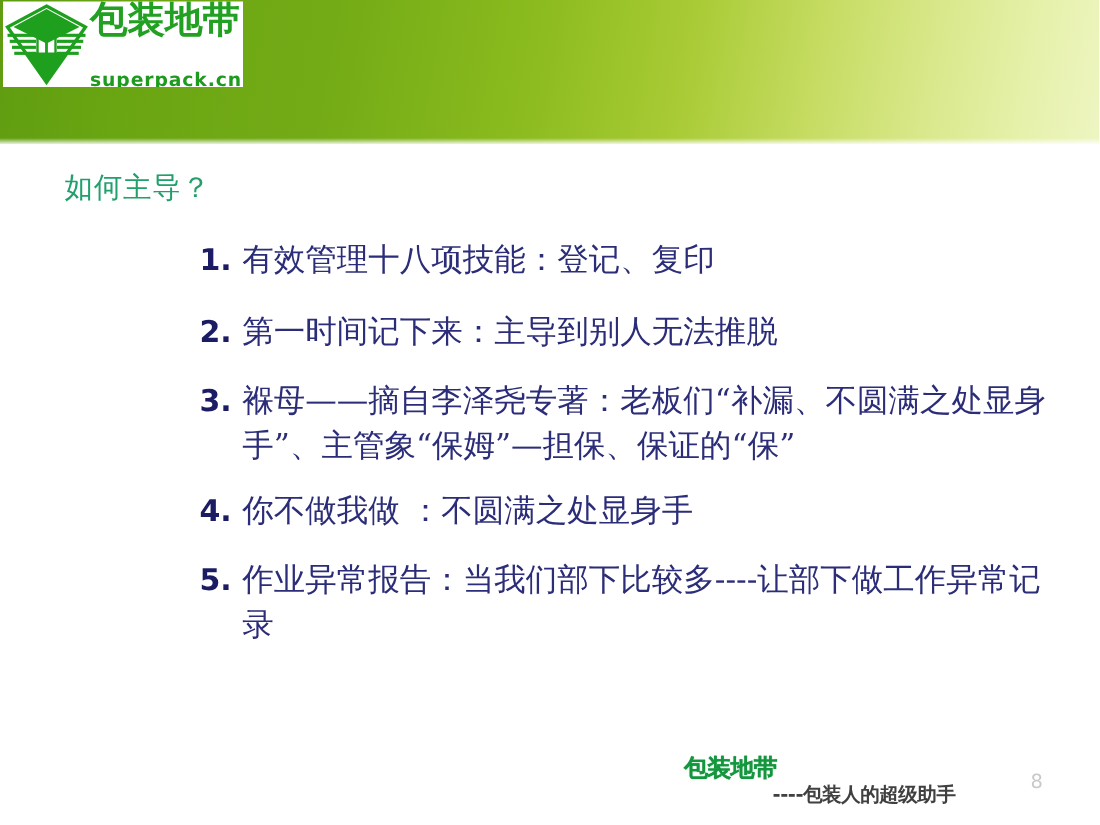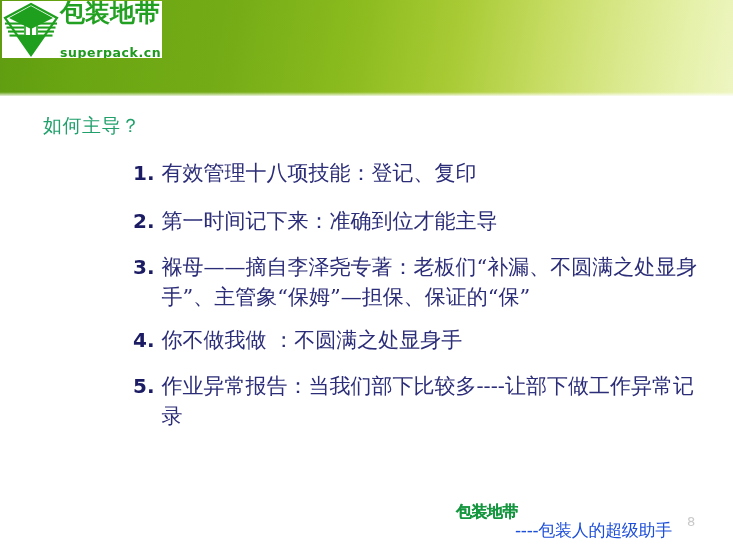--- a/index.html
+++ b/index.html
@@ -183,24 +183,24 @@
     color: #14963f;
     letter-spacing: -0.5px;
     white-space: nowrap;
     text-shadow: 0 0 0.6px #14963f;
   }
   #watermark-slogan {
     position: absolute;
     left: 59px;
     top: 20px;
     font-family: "DejaVu Sans", "Liberation Sans", sans-serif;
-    font-weight: 400;
-    font-size: 17px;
+    font-weight: 700;
+    font-size: 13px;
     line-height: 17px;
-    color: #1d4ed8;
+    color: #404040;
     letter-spacing: -0.3px;
     white-space: nowrap;
   }
 
   
   #page-number {
     position: absolute;
     left: 687px;
     top: 514px;
     font-family: "DejaVu Sans", "Liberation Sans", sans-serif;
@@ -254,21 +254,21 @@
 
     <div id="bullet-list">
 
       <div class="bullet-item" id="item-1">
         <span class="bullet-num">1.</span>
         <span class="bullet-text">有效管理十八项技能：登记、复印</span>
       </div>
 
       <div class="bullet-item" id="item-2">
         <span class="bullet-num">2.</span>
-        <span class="bullet-text">第一时间记下来：准确到位才能主导</span>
+        <span class="bullet-text">第一时间记下来：主导到别人无法推脱</span>
       </div>
 
       <div class="bullet-item" id="item-3">
         <span class="bullet-num">3.</span>
         <span class="bullet-text">褓母——摘自李泽尧专著：老板们“补漏、不圆满之处显身手”、主管象“保姆”—担保、保证的“保”</span>
       </div>
 
       <div class="bullet-item" id="item-4">
         <span class="bullet-num">4.</span>
         <span class="bullet-text">你不做我做 ：不圆满之处显身手</span>

